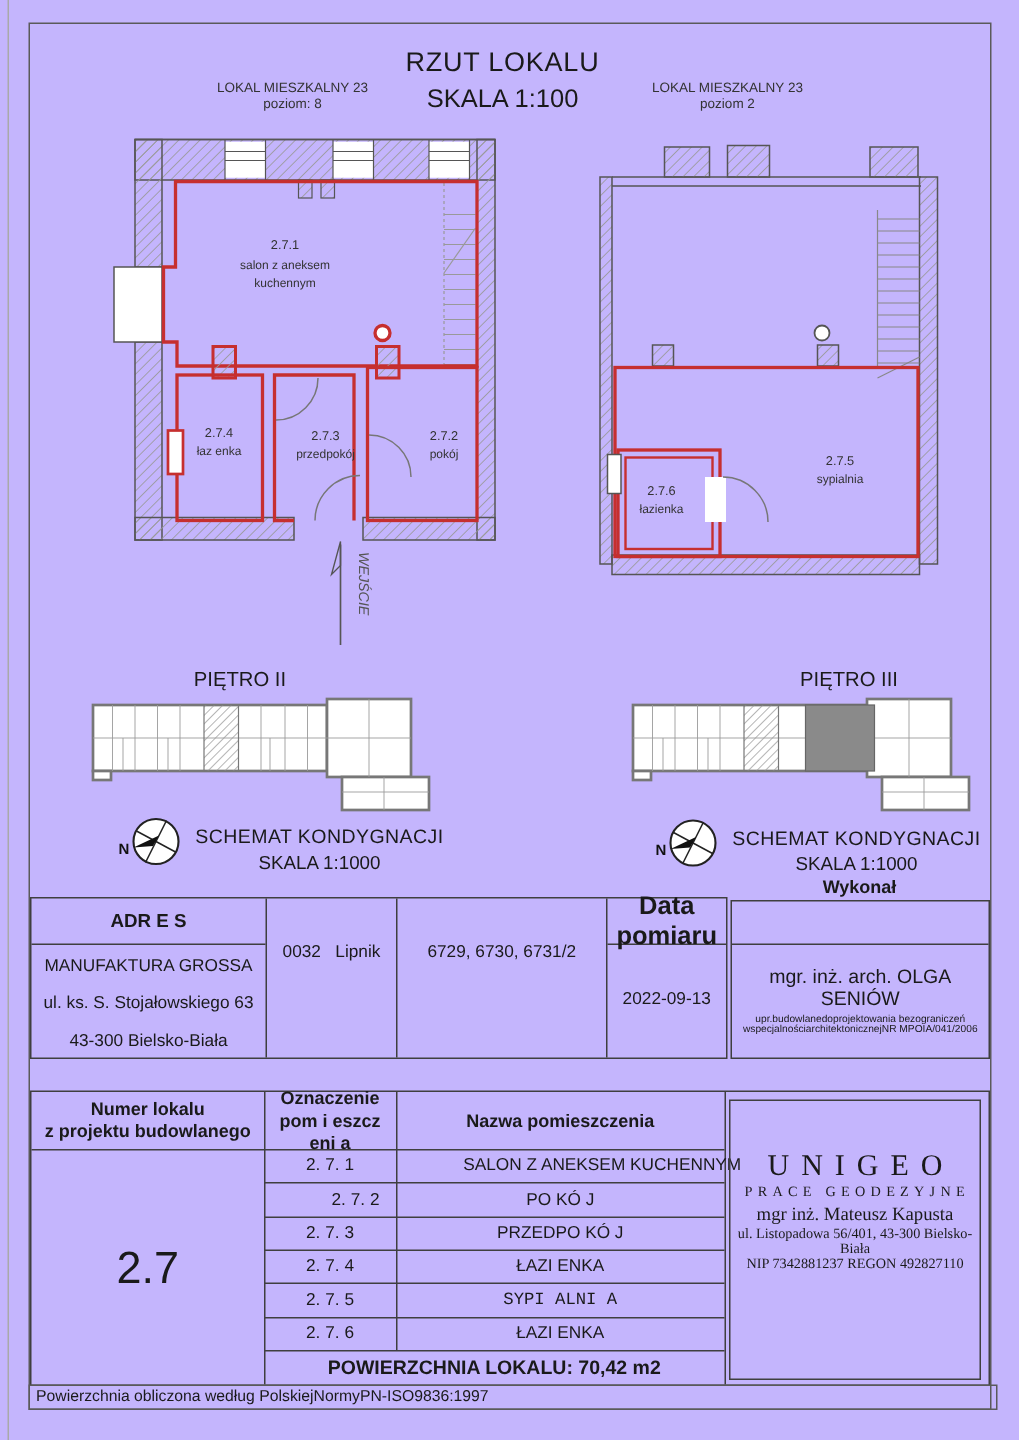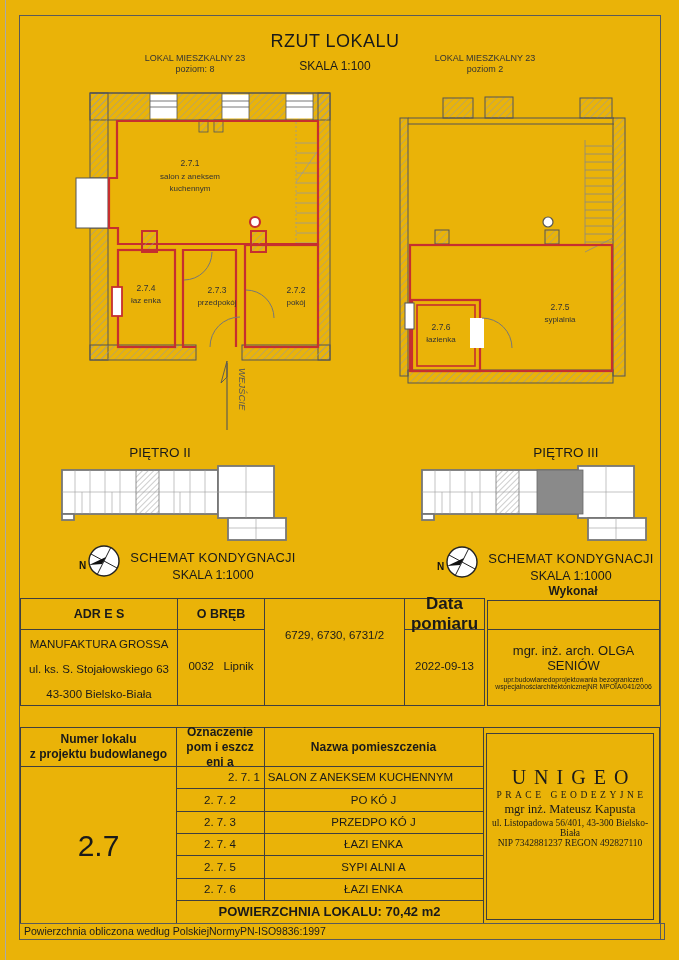--- a/index.html
+++ b/index.html
@@ -1,36 +1,36 @@
 <!DOCTYPE html>
 <html><head>
 <meta charset="utf-8">
 <style>
   html,body{margin:0;padding:0;background:#e8e8e8;}
-  .page{position:relative;width:679px;height:960px;background:#eab308;overflow:hidden;
+  .page{position:relative;width:679px;height:960px;background:#c4b5fd;overflow:hidden;
         font-family:"Liberation Sans", sans-serif;color:#1a1a1a;}
   .abs{position:absolute;}
   .ctr{display:flex;align-items:center;justify-content:center;text-align:center;}
   .vline{position:absolute;background:#3f3f3f;width:1.2px;}
   .hline{position:absolute;background:#3f3f3f;height:1.2px;}
   .b{font-weight:bold;}
   svg text{font-family:"Liberation Sans", sans-serif;}
   .serif{font-family:"Liberation Serif", serif;}
 </style>
 </head>
 <body>
 
 <div class="page">
 
   <div class="abs" style="left:5px;top:0;width:1px;height:960px;background:#a9a9a9;"></div>
 
   <div class="abs" style="left:19px;top:15px;width:640px;height:923px;border:1.5px solid #5a5a5a;"></div>
 
   <div class="abs ctr b" style="left:240px;top:30px;width:190px;height:22px;font-size:18px;font-weight:normal;letter-spacing:.5px;font-size:18px;">RZUT LOKALU</div>
-  <div class="abs ctr" style="left:240px;top:58px;width:190px;height:15px;font-size:12px;">SKALA 1:100</div>
+  <div class="abs ctr" style="left:240px;top:58px;width:190px;height:15px;font-size:17px;">SKALA 1:100</div>
 
   <div class="abs" style="left:130px;top:53px;width:130px;text-align:center;font-size:9px;line-height:11px;color:#333;">
     <div>LOKAL MIESZKALNY 23</div>
     <div>poziom: 8</div>
   </div>
   <div class="abs" style="left:420px;top:53px;width:130px;text-align:center;font-size:9px;line-height:11px;color:#333;">
     <div>LOKAL MIESZKALNY 23</div>
     <div>poziom 2</div>
   </div>
 
@@ -269,21 +269,20 @@
   <div class="abs" style="left:20px;top:598px;width:463px;height:106px;border:1.5px solid #3f3f3f;display:flex;">
     <div style="width:156px;border-right:1.2px solid #3f3f3f;">
       <div class="ctr b" style="height:30px;border-bottom:1.2px solid #3f3f3f;font-size:12.5px;">ADR E S</div>
       <div style="font-size:11.5px;text-align:center;line-height:25px;padding-top:2px;">
         <div>MANUFAKTURA GROSSA</div>
         <div>ul. ks. S. Stojałowskiego 63</div>
         <div>43-300 Bielsko-Biała</div>
       </div>
     </div>
     <div style="width:86px;border-right:1.2px solid #3f3f3f;">
-      <div class="ctr b" style="height:30px;border-bottom:1.2px solid #3f3f3f;font-size:12.5px;">O BRĘB</div>
       <div class="ctr" style="height:72px;font-size:11.5px;white-space:pre;">0032   Lipnik</div>
     </div>
     <div style="width:139px;border-right:1.2px solid #3f3f3f;">
       <div class="ctr" style="height:72px;font-size:11.5px;">6729, 6730, 6731/2</div>
     </div>
     <div style="flex:1;">
       <div class="ctr b" style="height:30px;border-bottom:1.2px solid #3f3f3f;font-size:17px;">Data pomiaru</div>
       <div class="ctr" style="height:72px;font-size:11.5px;">2022-09-13</div>
     </div>
   </div>
@@ -317,30 +316,30 @@
       <div>z projektu budowlanego</div>
     </div>
     <div class="abs ctr b" style="left:243px;top:0;width:219px;height:38px;font-size:12px;">Nazwa pomieszczenia</div>
     <div class="abs ctr b" style="left:155px;top:0;width:88px;height:38px;font-size:12px;line-height:15px;flex-direction:column;">
       <div>Oznaczenie</div>
       <div>pom i eszcz eni a</div>
     </div>
 
     <div class="abs ctr" style="left:0;top:95px;width:155px;height:46px;font-size:30px;">2.7</div>
 
-    <div class="abs ctr" style="left:155px;top:38px;width:88px;height:22px;font-size:11.5px;padding-left:24px;">2. 7. 1</div>
-    <div class="abs ctr" style="left:230px;top:38px;width:219px;height:22px;font-size:11.5px;">SALON Z ANEKSEM KUCHENNYM</div>
-    <div class="abs ctr" style="left:155px;top:60px;width:88px;height:23px;font-size:11.5px;">2. 7. 2</div>
+    <div class="abs ctr" style="left:155px;top:38px;width:88px;height:22px;font-size:11.5px;">2. 7. 1</div>
+    <div class="abs ctr" style="left:245px;top:38px;width:219px;height:22px;font-size:11.5px;padding-left:26px;">SALON Z ANEKSEM KUCHENNYM</div>
+    <div class="abs ctr" style="left:155px;top:60px;width:88px;height:23px;font-size:11.5px;padding-left:17px;">2. 7. 2</div>
     <div class="abs ctr" style="left:243px;top:60px;width:219px;height:23px;font-size:11.5px;">PO KÓ J</div>
     <div class="abs ctr" style="left:155px;top:83px;width:88px;height:22px;font-size:11.5px;">2. 7. 3</div>
     <div class="abs ctr" style="left:243px;top:83px;width:219px;height:22px;font-size:11.5px;">PRZEDPO KÓ J</div>
     <div class="abs ctr" style="left:155px;top:105px;width:88px;height:22px;font-size:11.5px;">2. 7. 4</div>
     <div class="abs ctr" style="left:243px;top:105px;width:219px;height:22px;font-size:11.5px;">ŁAZI ENKA</div>
     <div class="abs ctr" style="left:155px;top:127px;width:88px;height:23px;font-size:11.5px;">2. 7. 5</div>
-    <div class="abs ctr" style="left:243px;top:127px;width:219px;height:23px;font-size:11.5px;">SYPI ALNI A</div>
+    <div class="abs ctr" style="left:243px;top:127px;width:219px;height:23px;font-size:11.5px;font-family:Liberation Mono, monospace;">SYPI ALNI A</div>
     <div class="abs ctr" style="left:155px;top:150px;width:88px;height:22px;font-size:11.5px;">2. 7. 6</div>
     <div class="abs ctr" style="left:243px;top:150px;width:219px;height:22px;font-size:11.5px;">ŁAZI ENKA</div>
 
     <div class="abs ctr b" style="left:155px;top:172px;width:307px;height:23px;font-size:13px;">POWIERZCHNIA LOKALU: 70,42 m2</div>
 
     <div class="abs" style="left:465px;top:5px;width:166px;height:185px;border:1.2px solid #3f3f3f;text-align:center;">
       <div class="serif" style="font-size:20px;letter-spacing:8px;margin-top:32px;text-indent:8px;">UNIGEO</div>
       <div class="serif" style="font-size:9.5px;letter-spacing:3.5px;margin-top:1px;text-indent:3px;">PRACE GEODEZYJNE</div>
       <div class="serif" style="font-size:12.5px;margin-top:2px;">mgr inż. Mateusz Kapusta</div>
       <div class="serif" style="font-size:9.5px;margin-top:1px;">ul. Listopadowa 56/401, 43-300 Bielsko-Biała</div>

